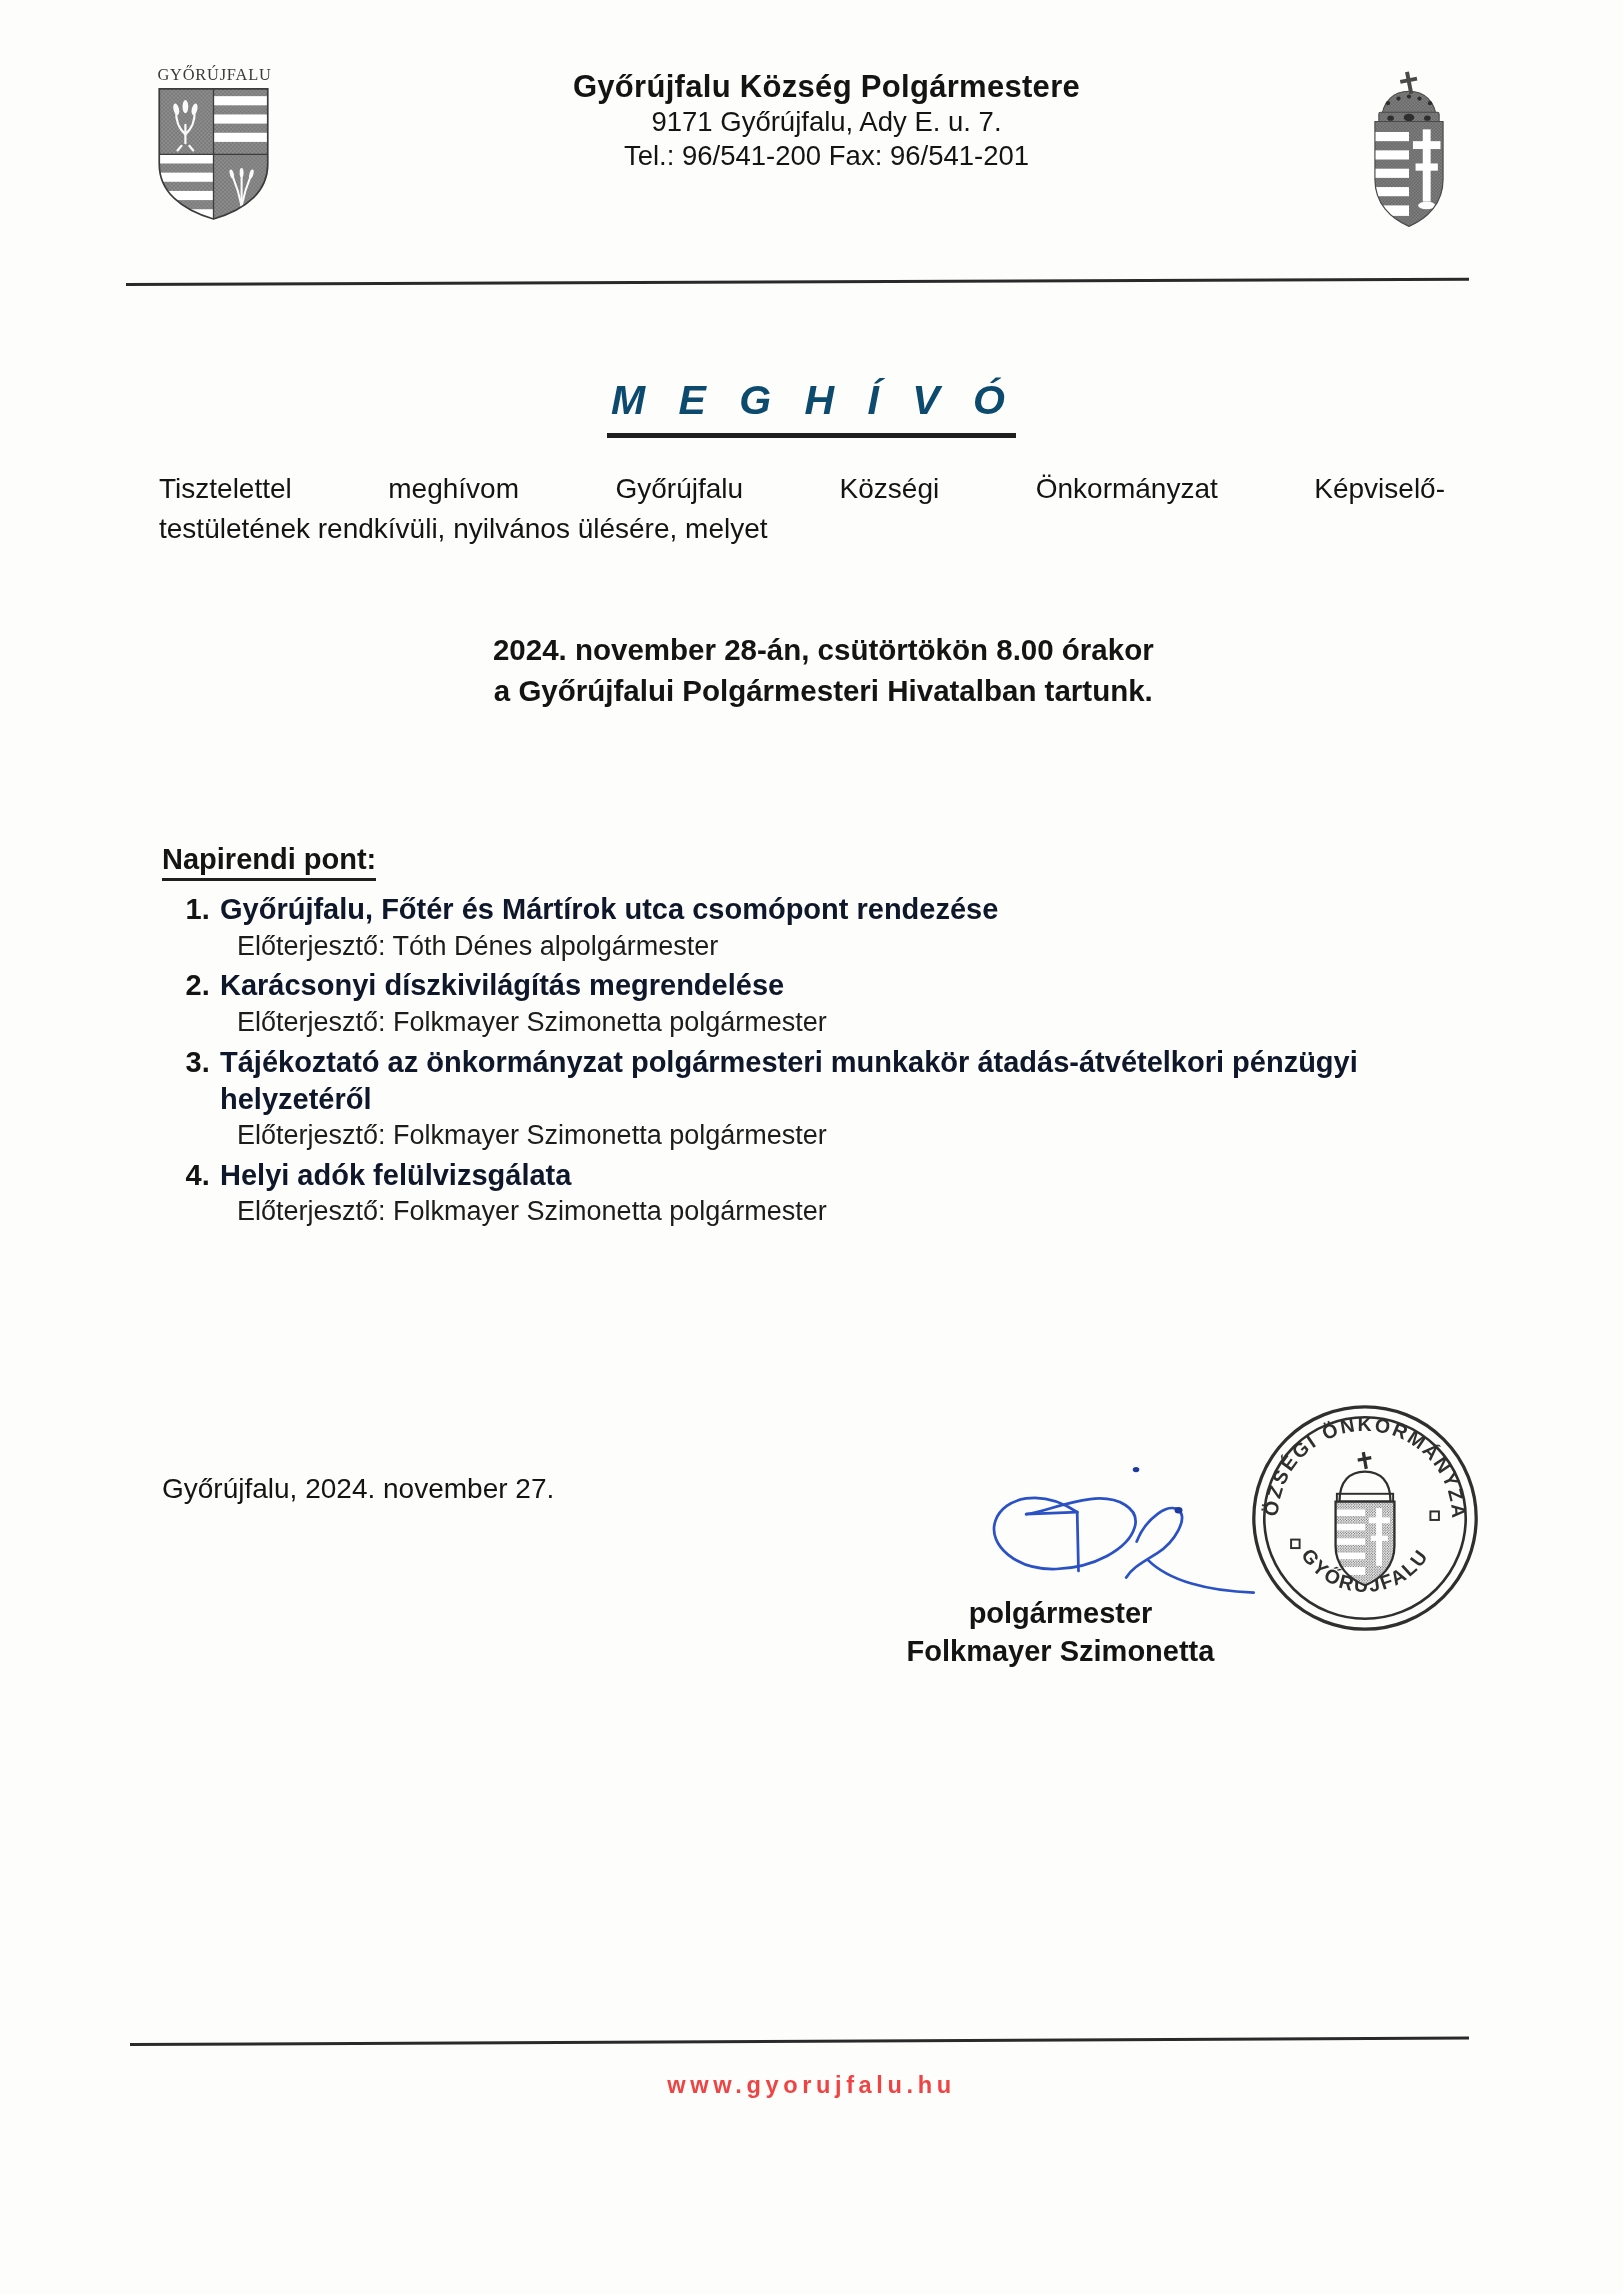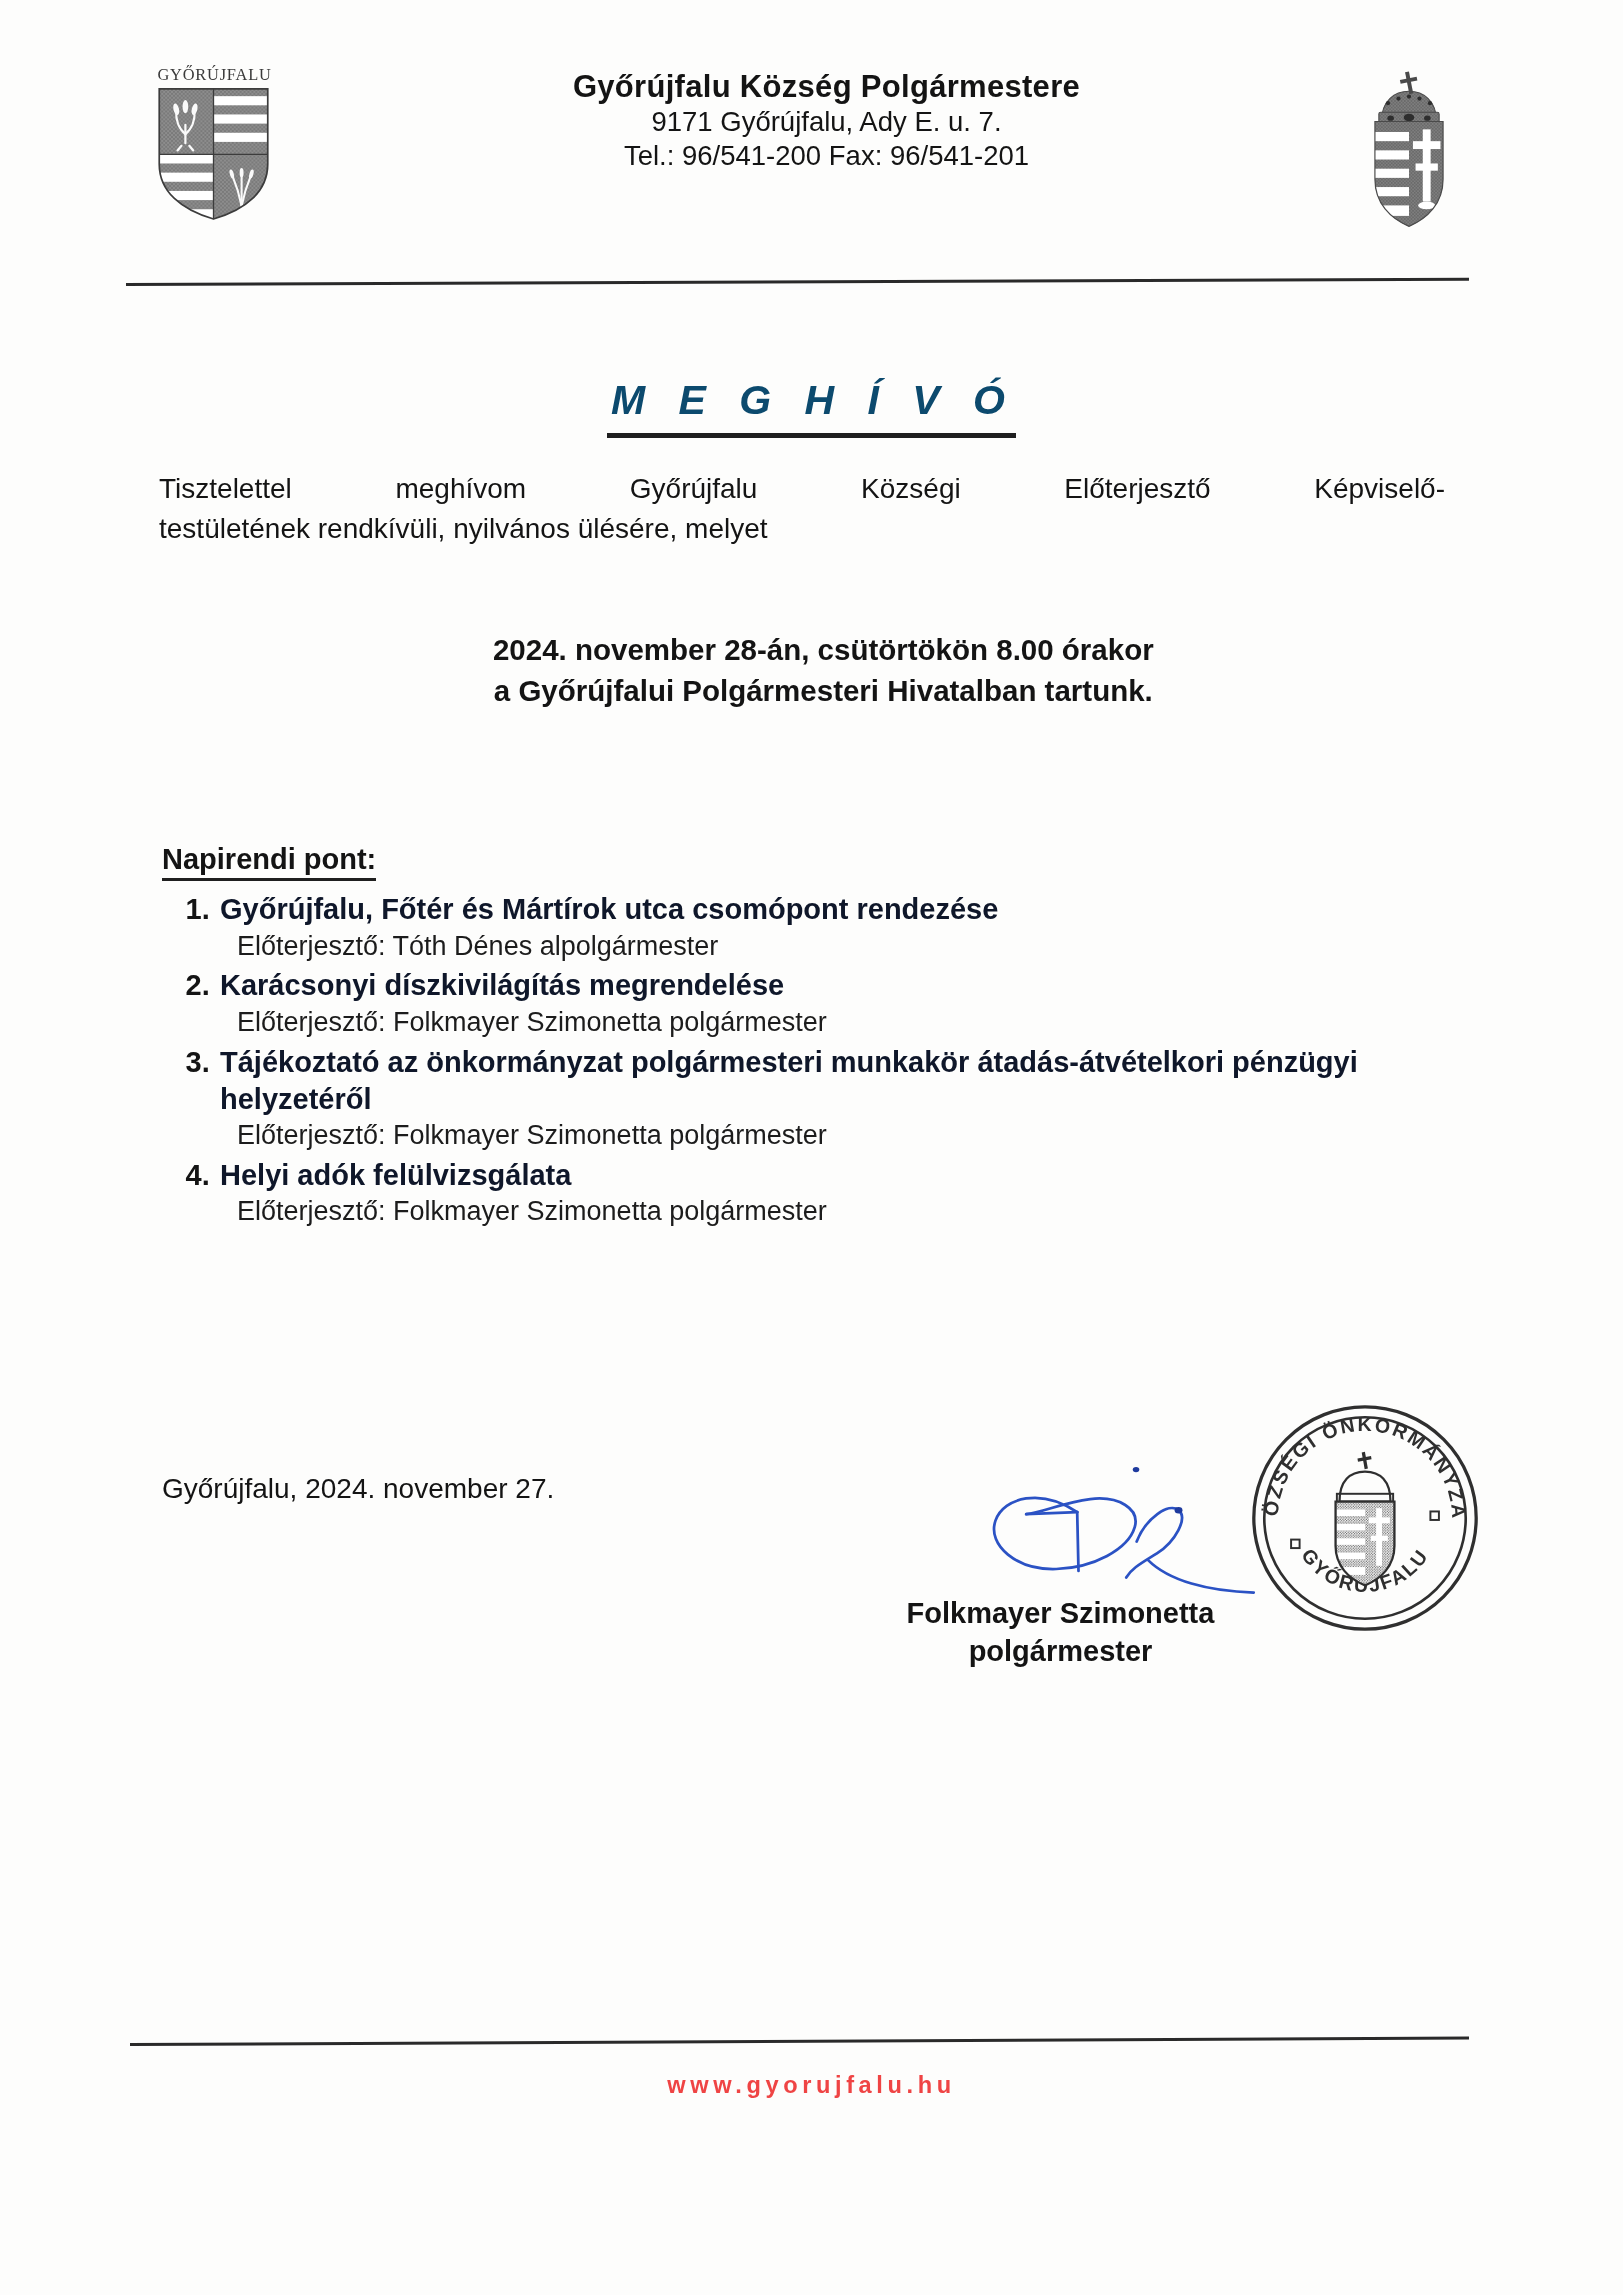--- a/index.html
+++ b/index.html
@@ -380,21 +380,21 @@
     </svg>
   </div>
 
   <div class="header-rule"></div>
 
   <div class="doc-title-wrap">
     <div class="doc-title">M E G H Í V Ó</div>
   </div>
 
   <div class="intro">
-    <span class="l1">Tisztelettel meghívom Győrújfalu Községi Előterjesztő Képviselő-</span>
+    <span class="l1">Tisztelettel meghívom Győrújfalu Községi Önkormányzat Képviselő-</span>
     <span class="l2">testületének rendkívüli, nyilvános ülésére, melyet</span>
   </div>
 
   <div class="meeting">
     <span class="ml">2024. november 28-án, csütörtökön 8.00 órakor</span>
     <span class="ml">a Győrújfalui Polgármesteri Hivatalban tartunk.</span>
   </div>
 
   <div class="agenda">
     <div class="agenda-heading">Napirendi pont:</div>
@@ -478,21 +478,21 @@
         <rect x="185" y="160" width="45" height="128" fill="url(#hatch3)"></rect>
         <rect x="202" y="170" width="9" height="88" fill="#ffffff"></rect>
         <rect x="191" y="184" width="32" height="9" fill="#ffffff"></rect>
         <rect x="194" y="212" width="26" height="8" fill="#ffffff"></rect>
       </g>
       <path d="M140 160 H230 V228 C230 258 210 278 185 288 C160 278 140 258 140 228 Z" fill="none" stroke="#2f2f2f" stroke-width="3.5"></path>
     </g>
   </svg>
 
   <div class="signature-block">
+    <div>polgármester</div>
     <div>Folkmayer Szimonetta</div>
-    <div>polgármester</div>
   </div>
 
   <div class="footer-rule"></div>
   <div class="footer-url">www.gyorujfalu.hu</div>
 
 </div>
 
 
 </body></html>

